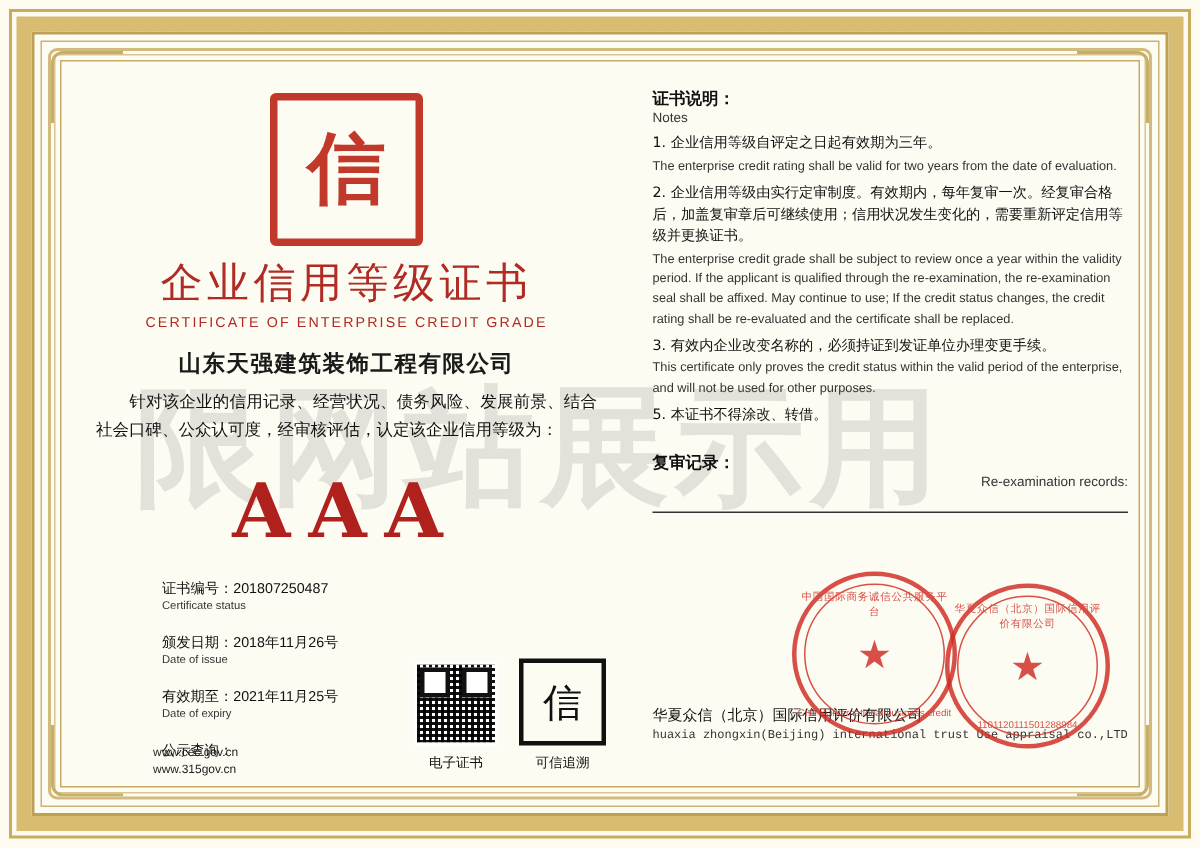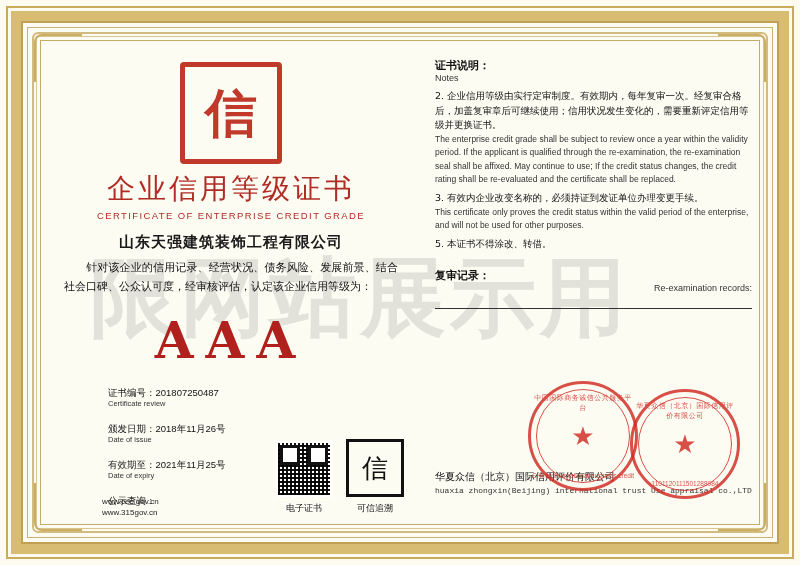--- a/index.html
+++ b/index.html
@@ -230,21 +230,21 @@
 
       <div class="company">山东天强建筑装饰工程有限公司</div>
 
       <div class="para"><span class="indent"></span><span>针对该企业的信用记录、经营状况、债务风险、发展前景、结合社会口碑、公众认可度，经审核评估，认定该企业信用等级为：</span></div>
 
       <div class="grade">AAA</div>
 
       <div class="meta">
         <div class="meta-row">
           <span class="meta-cn">证书编号：</span><span class="meta-val">201807250487</span>
-          <div class="meta-en">Certificate review</div>
+          <div class="meta-en">Certificate status</div>
         </div>
         <div class="meta-row">
           <span class="meta-cn">颁发日期：</span><span class="meta-val">2018年11月26号</span>
           <div class="meta-en">Date of issue</div>
         </div>
         <div class="meta-row">
           <span class="meta-cn">有效期至：</span><span class="meta-val">2021年11月25号</span>
           <div class="meta-en">Date of expiry</div>
         </div>
         <div class="meta-row">
@@ -266,20 +266,24 @@
           <div class="icon-sq">信</div>
           <div class="code-label">可信追溯</div>
         </div>
       </div>
     </div>
 
     <div class="right">
       <div class="notes-title-cn">证书说明：</div>
       <div class="notes-title-en">Notes</div>
 
+      <div>
+        <div class="note-cn">1. 企业信用等级自评定之日起有效期为三年。</div>
+        <div class="note-en">The enterprise credit rating shall be valid for two years from the date of evaluation.</div>
+      </div>
       <div>
         <div class="note-cn">2. 企业信用等级由实行定审制度。有效期内，每年复审一次。经复审合格后，加盖复审章后可继续使用；信用状况发生变化的，需要重新评定信用等级并更换证书。</div>
         <div class="note-en">The enterprise credit grade shall be subject to review once a year within the validity period. If the applicant is qualified through the re-examination, the re-examination seal shall be affixed. May continue to use; If the credit status changes, the credit rating shall be re-evaluated and the certificate shall be replaced.</div>
       </div>
       <div>
         <div class="note-cn">3. 有效内企业改变名称的，必须持证到发证单位办理变更手续。</div>
       </div>
       <div>
         <div class="note-en">This certificate only proves the credit status within the valid period of the enterprise, and will not be used for other purposes.</div>
       </div>

